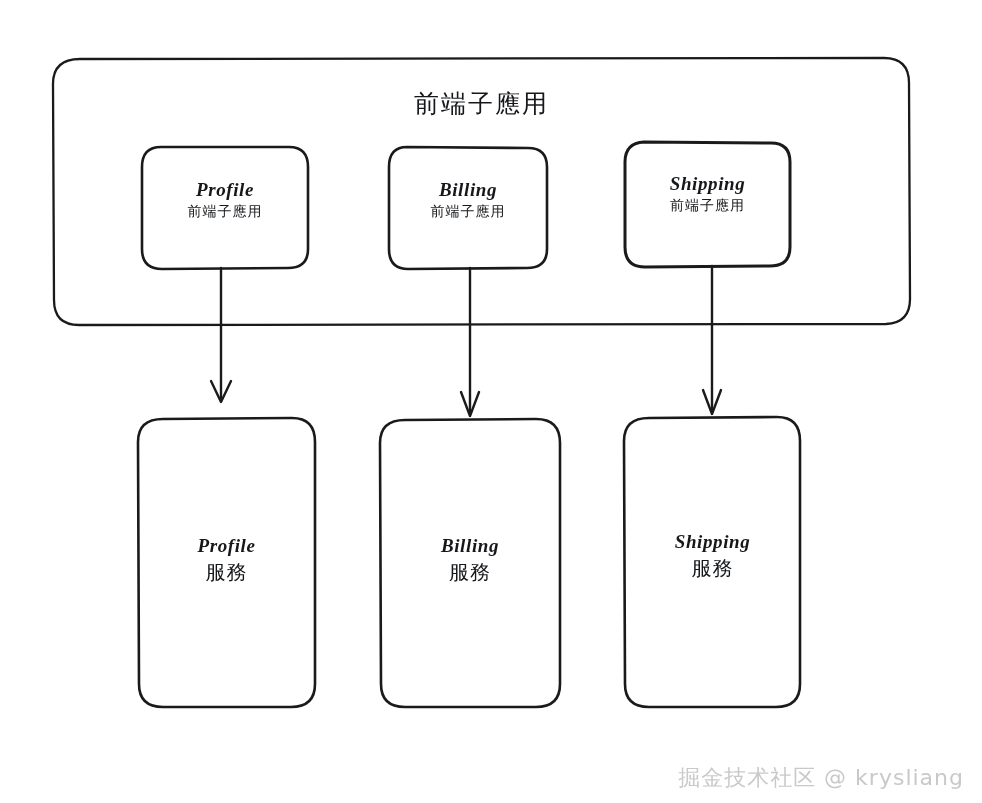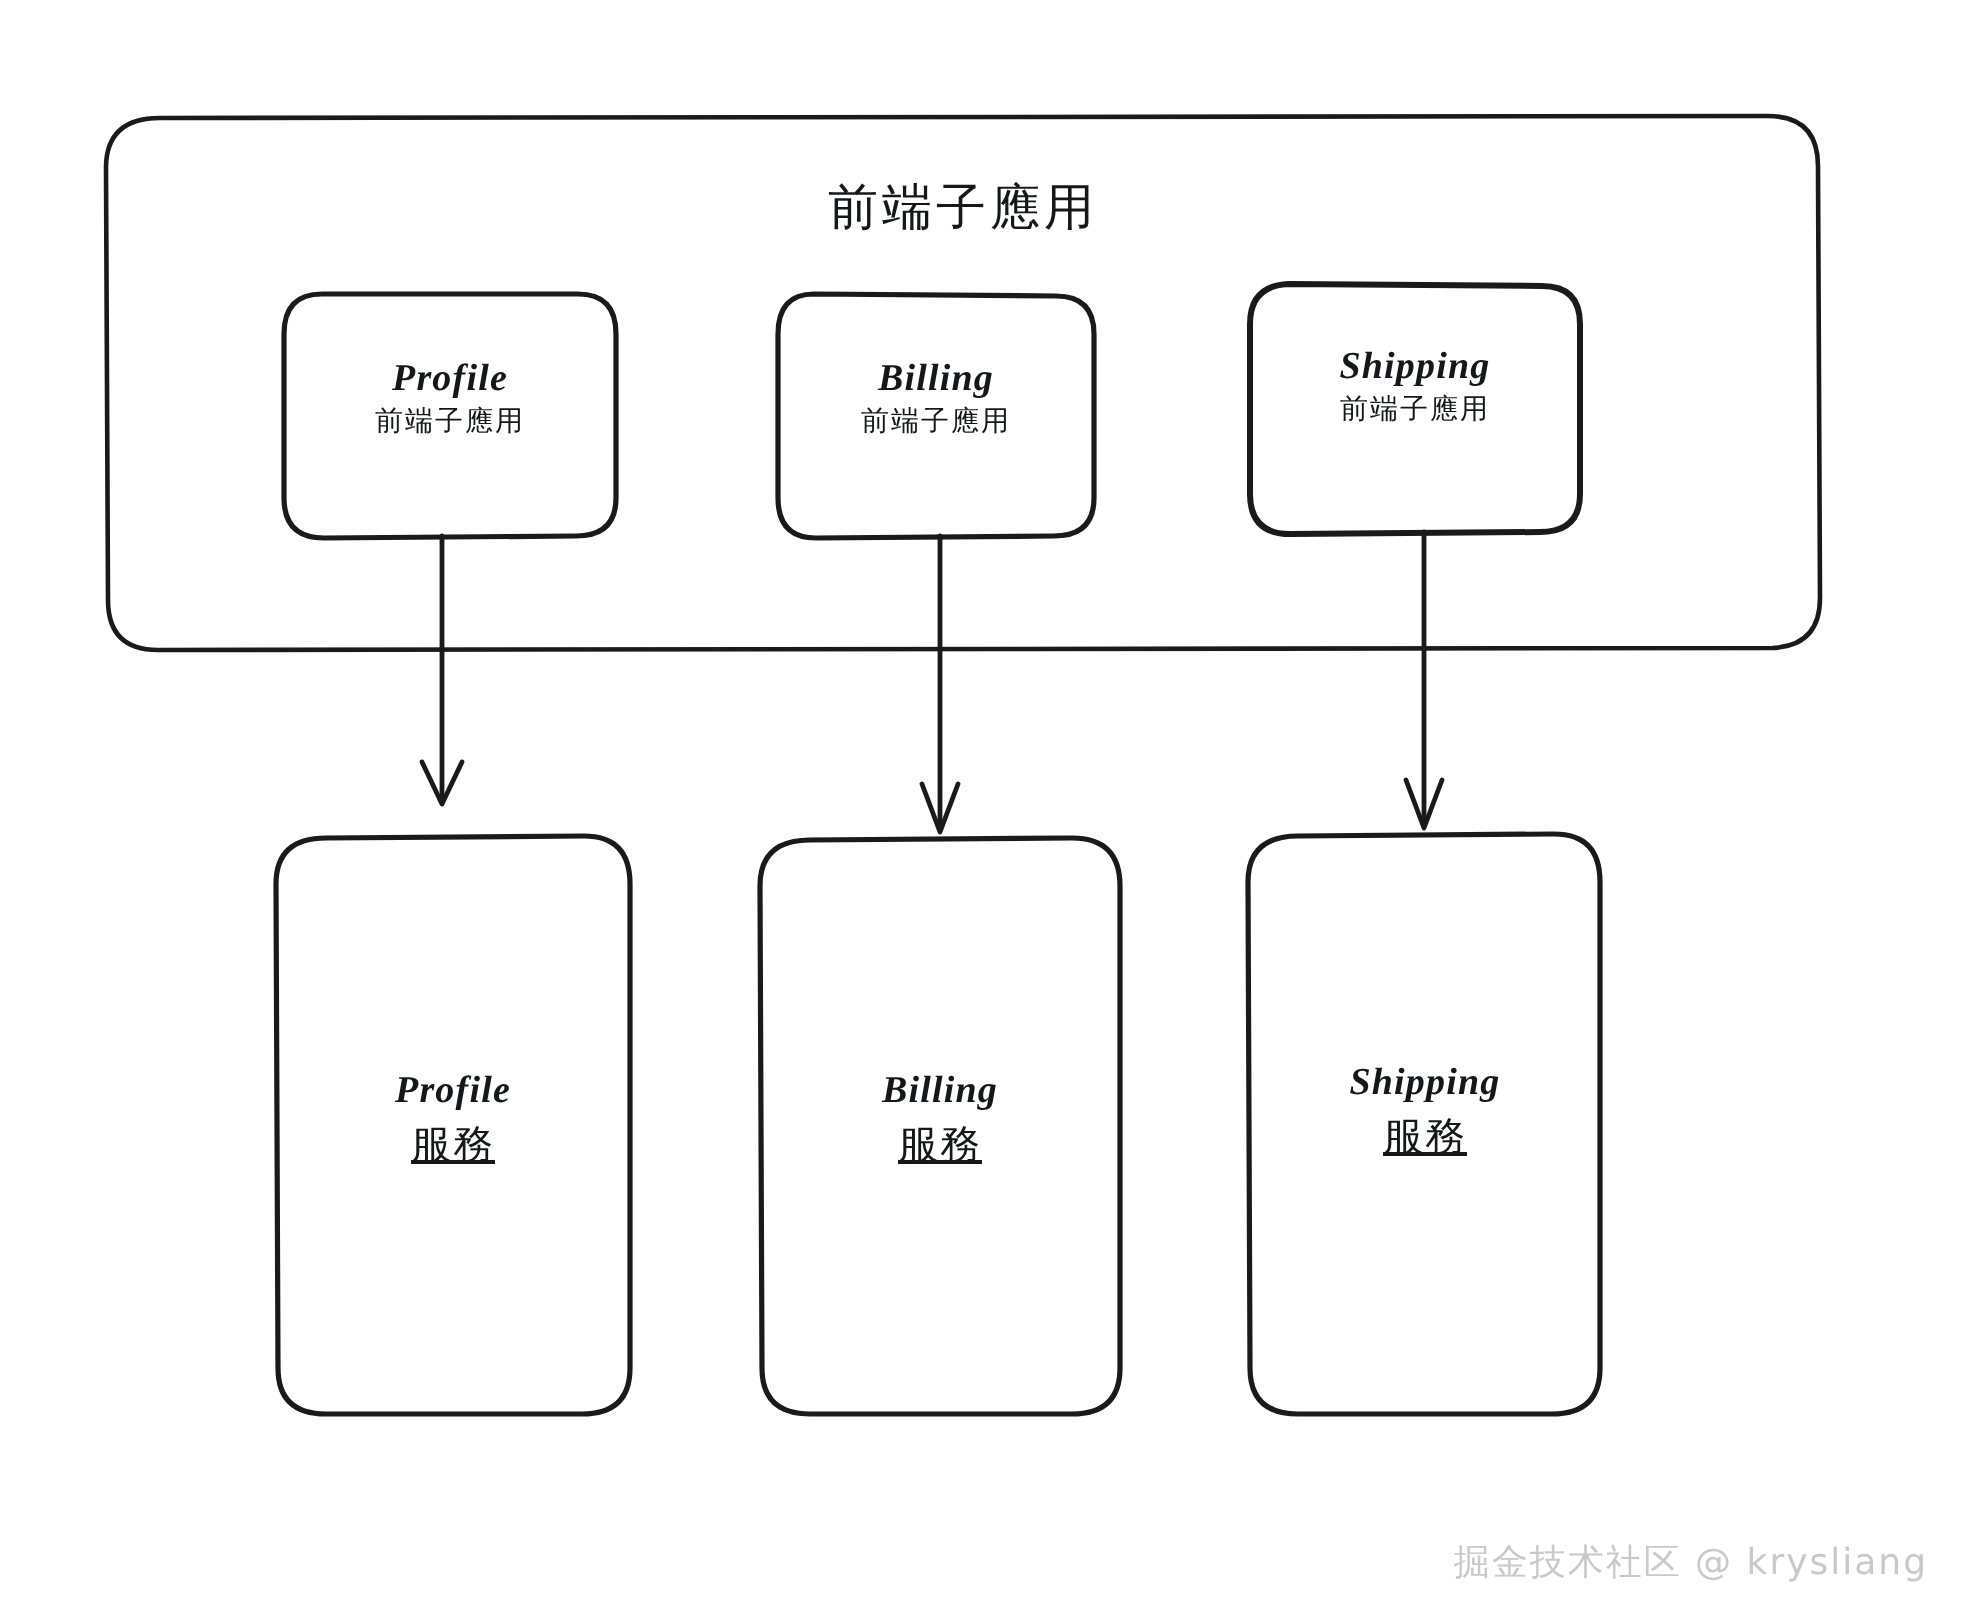--- a/index.html
+++ b/index.html
@@ -62,33 +62,33 @@
   .subapp-label .latin { font-size: 19px; margin-bottom: 1px; }
   .subapp-label .cjk   { font-size: 14px; letter-spacing: 1px; }
 
   #subapp-label-0 { left: 142px; top: 178px; width: 166px; }
   #subapp-label-1 { left: 389px; top: 178px; width: 158px; }
   #subapp-label-2 { left: 625px; top: 172px; width: 165px; }
 
   
   .service-label { font-size: 0; }
   .service-label .latin { font-size: 19px; margin-bottom: 2px; }
-  .service-label .cjk   { font-size: 20px; letter-spacing: 1px; text-decoration: underline; }
+  .service-label .cjk   { font-size: 20px; letter-spacing: 1px; }
 
   #service-label-0 { left: 138px; top: 534px; width: 177px; }
   #service-label-1 { left: 380px; top: 534px; width: 180px; }
   #service-label-2 { left: 625px; top: 530px; width: 175px; }
 
   
   #watermark {
     position: absolute;
     right: 18px;
     bottom: 10px;
     font-family: "DejaVu Sans", sans-serif;
-    font-size: 18px;
+    font-size: 22px;
     letter-spacing: 1px;
     color: #c9c9c9;
     white-space: nowrap;
     user-select: none;
     margin-top: 17px;
   }
 </style>
 </head>
 <body>
 

